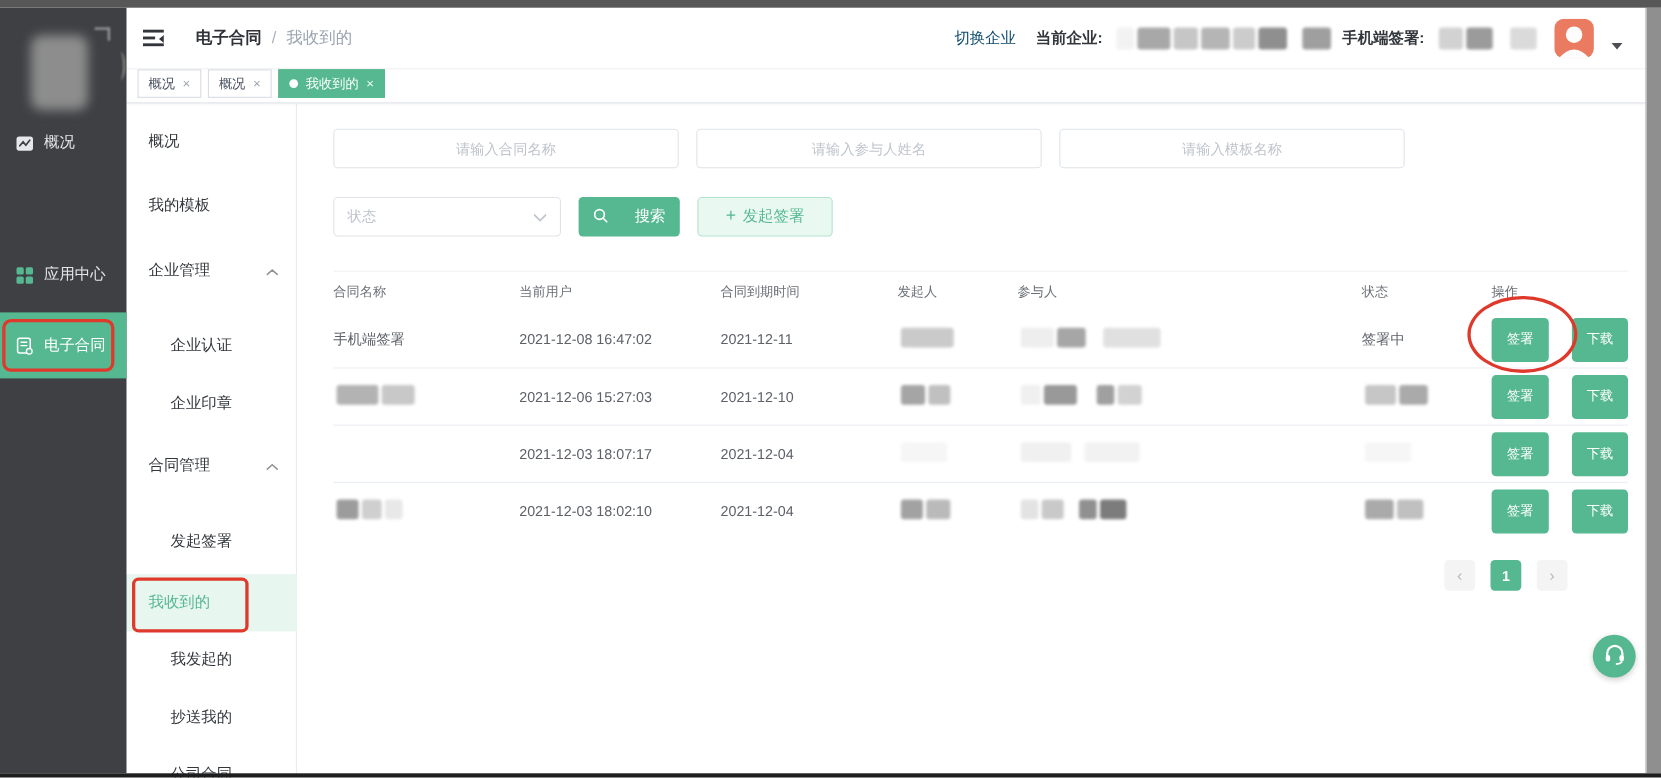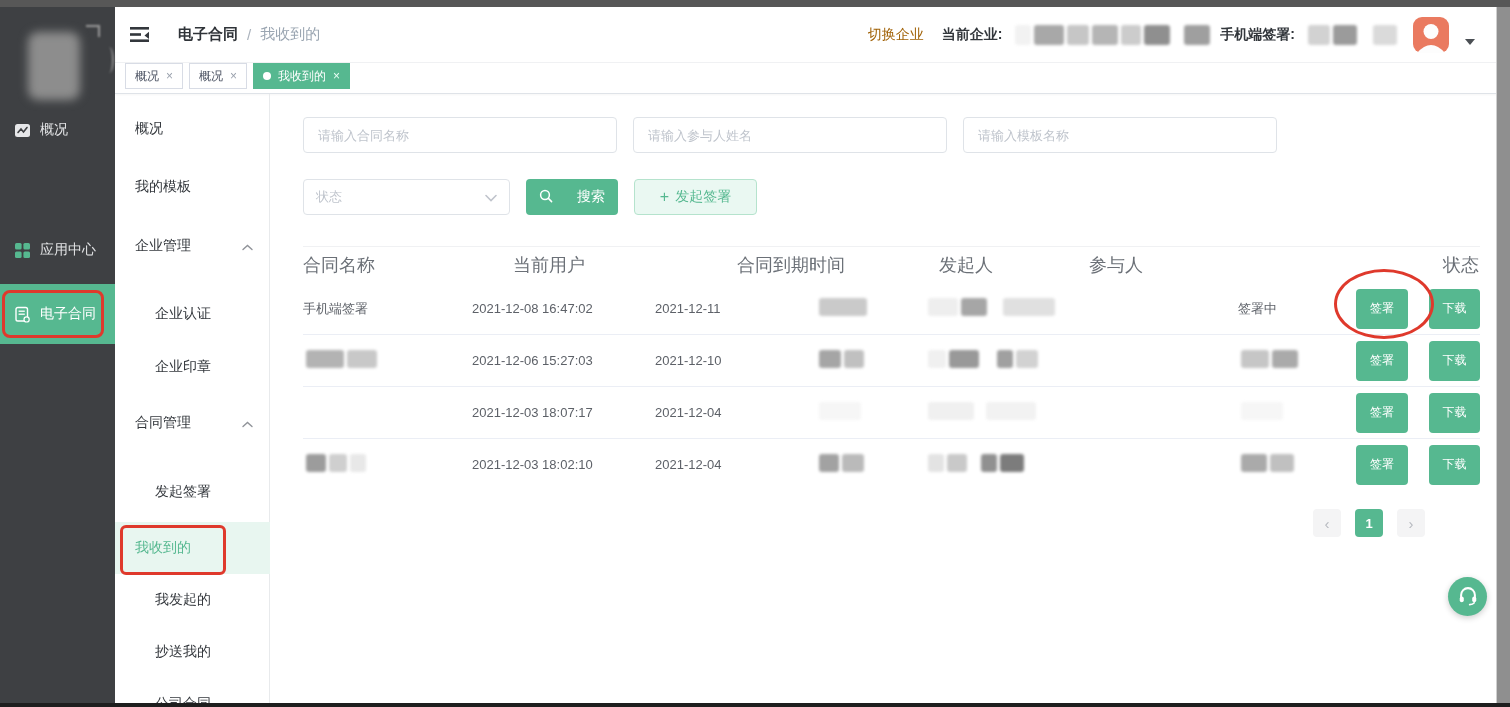--- a/index.html
+++ b/index.html
@@ -21,21 +21,21 @@
 
   
   .app{position:absolute;left:115px;top:7px;right:13px;bottom:4px;background:#fff;display:flex;flex-direction:column;}
   .topbar{height:55px;flex:none;display:flex;align-items:center;padding:0 22px 0 15px;border-bottom:1px solid #f0f1f3;}
   .collapse-btn{width:19px;height:17px;display:inline-flex;cursor:pointer;flex:none;}
   .breadcrumb{margin-left:29px;font-size:15px;display:flex;align-items:center;gap:9px;}
   .bc-root{color:#2f3338;font-weight:bold;}
   .bc-sep{color:#aab2bc;}
   .bc-cur{color:#9aa5b1;}
   .topbar-right{margin-left:auto;display:flex;align-items:center;gap:10px;}
-  .switch-co{color:#a16207;font-size:14px;cursor:pointer;margin-right:8px;}
+  .switch-co{color:#0c4a6e;font-size:14px;cursor:pointer;margin-right:8px;}
   .tb-label{color:#33373c;font-size:14px;font-weight:bold;}
   .blur-row{display:inline-flex;align-items:center;}
   .blur-block{height:18px;border-radius:3px;filter:blur(1.6px);flex:none;}
   .tb-blur .blur-block{height:20px;}
   .avatar{width:36px;height:36px;border-radius:9px;flex:none;margin-left:6px;cursor:pointer;}
   .avatar-caret{width:0;height:0;border-left:5px solid transparent;border-right:5px solid transparent;border-top:6px solid #4b4f54;margin-left:6px;margin-top:14px;cursor:pointer;}
 
   
   .tabbar{height:30px;flex:none;display:flex;align-items:flex-start;padding-left:10px;border-bottom:1px solid #dfe3e8;box-shadow:0 1px 2px rgba(0,0,0,.04);}
   .tab{height:26px;box-sizing:border-box;display:inline-flex;align-items:center;gap:7px;padding:0 9px;border:1px solid #d8dce5;background:#fff;color:#495060;font-size:12px;margin-right:6px;cursor:pointer;}
@@ -51,33 +51,33 @@
   .sub-item{height:52px;display:flex;align-items:center;font-size:14px;color:#33373c;padding-left:20px;box-sizing:border-box;cursor:pointer;position:relative;}
   .sub-item.lv2{padding-left:40px;}
   .sub-item .caret-up{margin-left:auto;margin-right:16px;}
   .sub-item.active{background:#e8f6f0;color:#56b890;margin-left:-155px;padding-left:175px;width:310px;}
   .sub-item.active .red-box{left:160px;top:3px;width:100px;height:44px;border-radius:6px;}
 
   
   .main{flex:1;position:relative;padding:0 17px 0 33px;box-sizing:border-box;overflow:hidden;}
   .sec-title{margin-top:38px;font-size:15px;font-weight:bold;color:#2f3338;border-left:3px solid #56b890;padding-left:9px;line-height:18px;}
   .search-row{margin-top:23px;display:flex;gap:16px;}
-  .s-input{width:314px;height:36px;box-sizing:border-box;border:1px solid #dfe3e8;border-radius:4px;padding:0 14px;font-size:13px;color:#333;outline:none;font-family:inherit;}
+  .s-input{width:314px;height:36px;box-sizing:border-box;border:1px solid #dfe3e8;border-radius:4px;padding:0 14px;font-size:13px;color:#333;outline:none;font-family:inherit;text-align:center;}
   .s-input::placeholder{color:#bfc4cc;}
   .filter-row{margin-top:26px;display:flex;gap:16px;align-items:center;}
   .status-select{width:207px;height:36px;box-sizing:border-box;border:1px solid #dfe3e8;border-radius:4px;display:flex;align-items:center;padding:0 12px;color:#bfc4cc;font-size:13px;cursor:pointer;}
   .status-select .chev{margin-left:auto;}
   .btn-search{width:92px;height:36px;border:none;border-radius:4px;background:#56b890;color:#fff;font-size:14px;display:flex;align-items:center;justify-content:center;gap:24px;cursor:pointer;font-family:inherit;}
   .btn-create{width:123px;height:36px;border:1px solid #b5e3cd;border-radius:4px;background:#eaf8f2;color:#56b890;font-size:14px;display:flex;align-items:center;justify-content:center;gap:6px;cursor:pointer;font-family:inherit;}
   .plus{font-size:16px;line-height:1;}
 
   
   .table{margin-top:31px;border-top:1px solid #f0f1f3;}
   .t-head,.t-row{display:grid;grid-template-columns:169px 183px 161px 109px 313px 118px 124px;align-items:center;}
-  .t-head{height:36px;color:#6b7077;font-size:18px;gap:41px;}
+  .t-head{height:36px;color:#6b7077;font-size:12px;}
   .t-row{height:51px;border-top:1px solid #ebeef5;color:#5d6168;font-size:13px;}
   .t-row:first-of-type{border-top:none;}
   .t-cell{overflow:visible;white-space:nowrap;}
   .actions-cell{position:relative;display:flex;gap:21px;}
   .mini-btn{width:52px;height:40px;border:none;border-radius:4px;background:#56b890;color:#fff;font-size:12px;cursor:pointer;font-family:inherit;position:relative;}
   .sign-wrap{position:relative;display:inline-block;}
   .sign-ellipse{position:absolute;left:-22px;top:-20px;width:94px;height:64px;border:3.5px solid #df392c;border-radius:50%;pointer-events:none;z-index:5;}
 
   
   .pagination{margin-top:19px;display:flex;justify-content:flex-end;gap:14px;padding-right:55px;align-items:center;}

